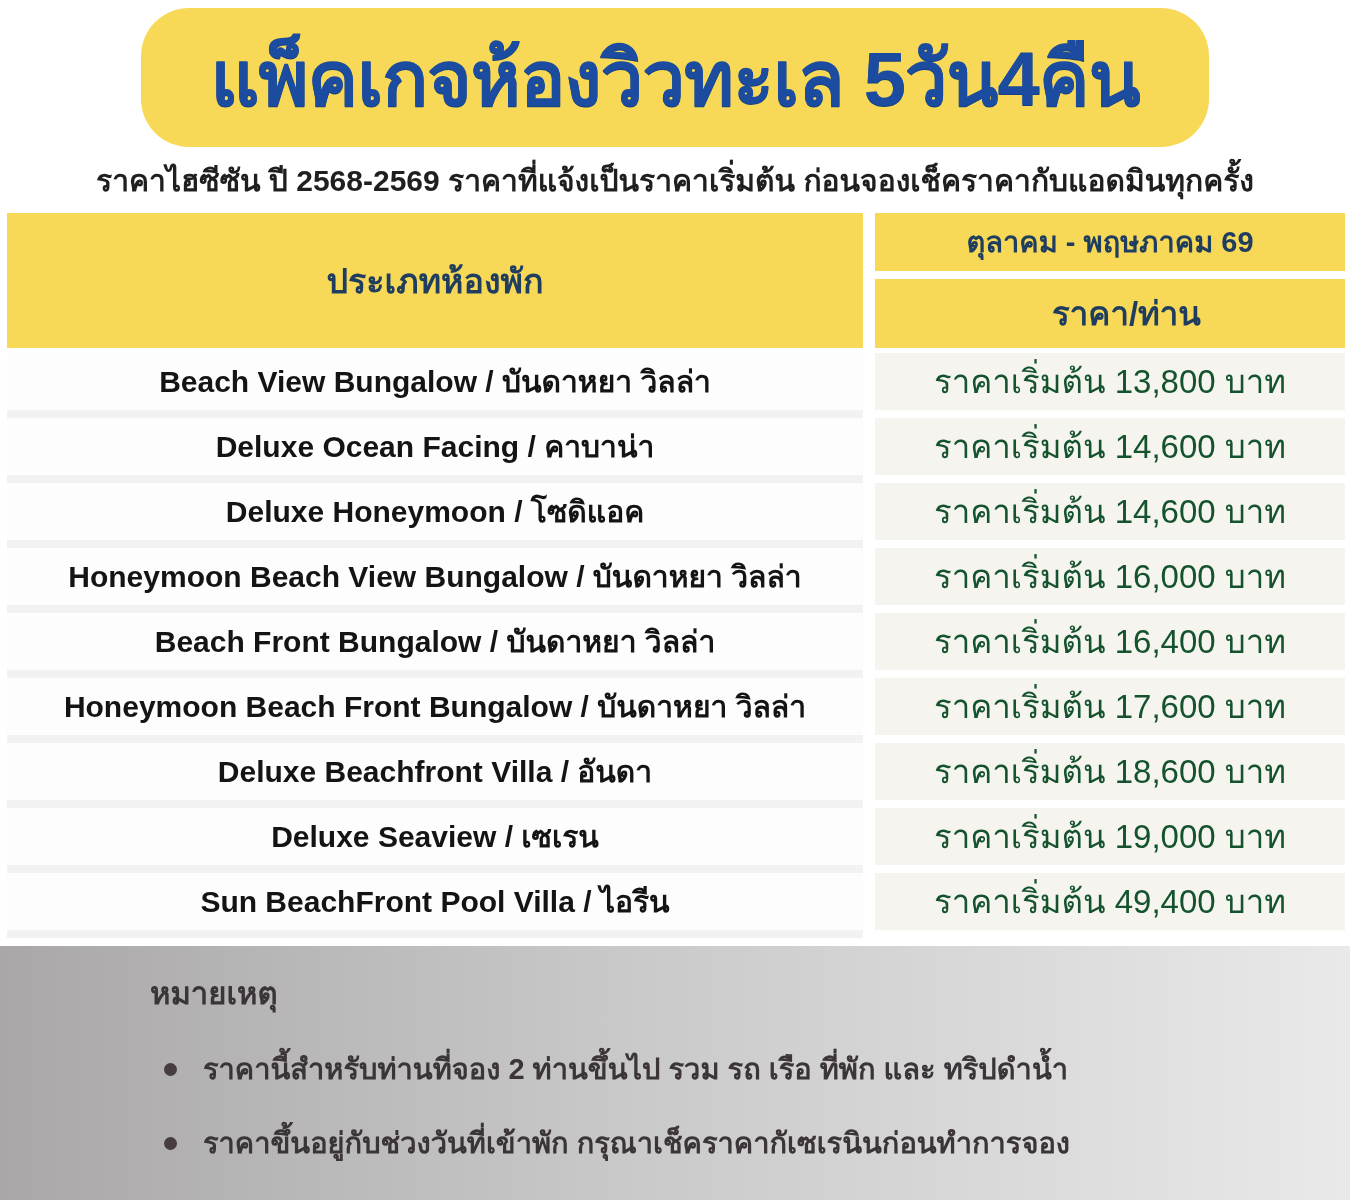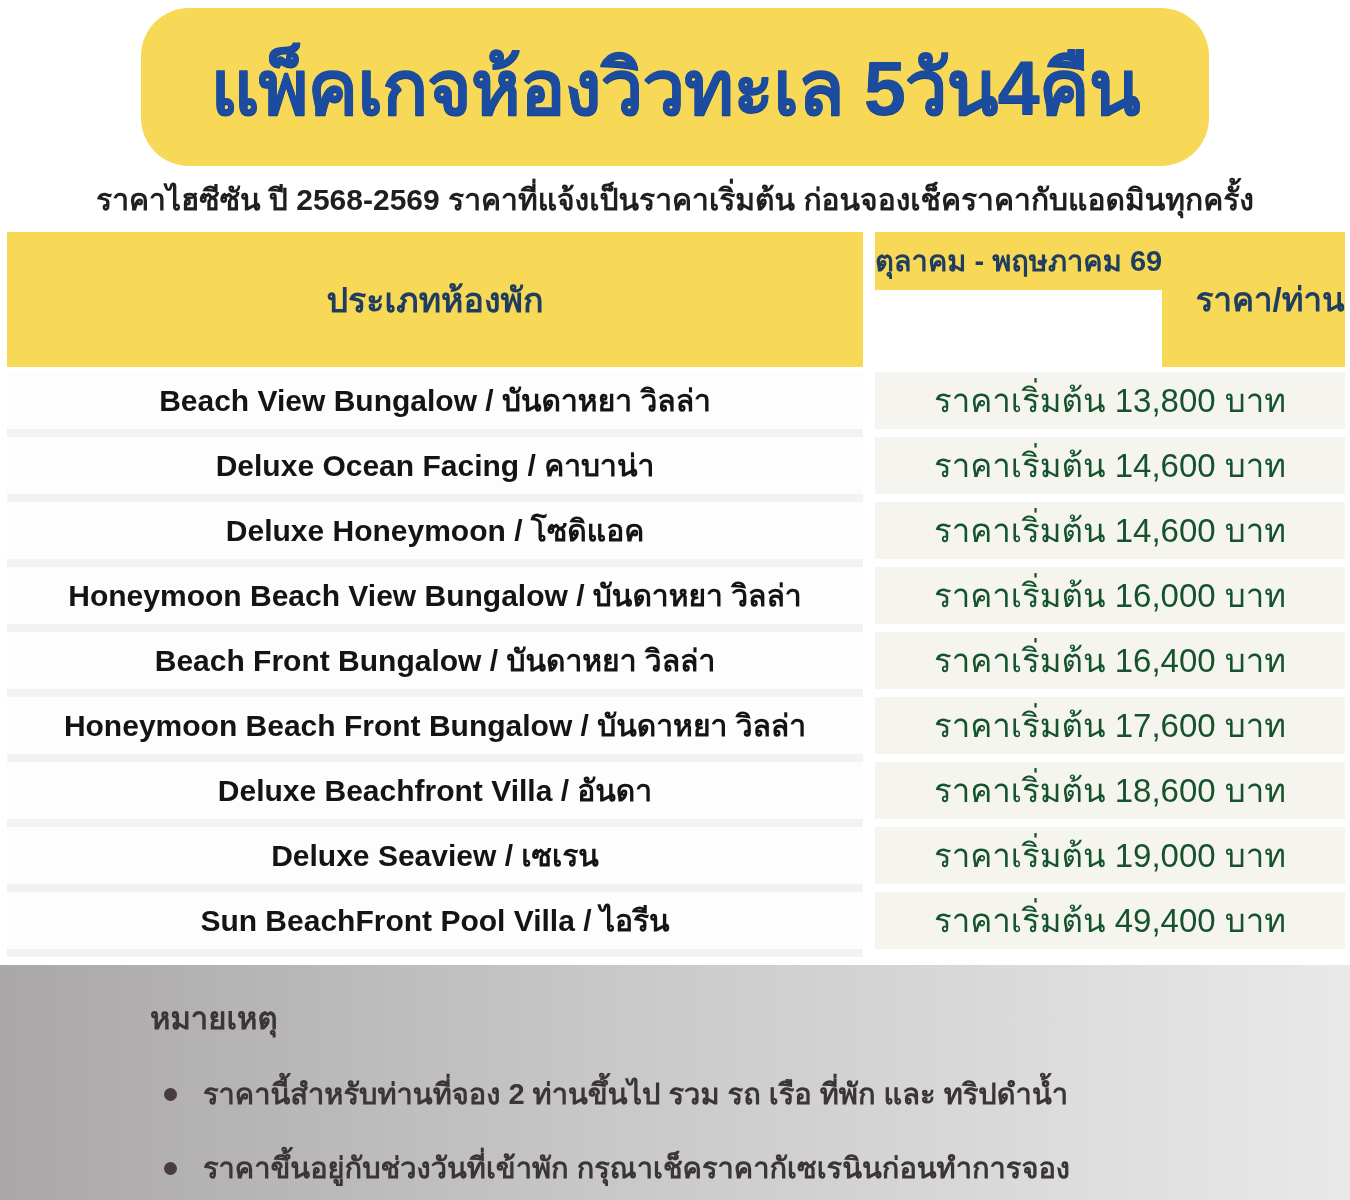--- a/index.html
+++ b/index.html
@@ -19,21 +19,21 @@
   }
 
   
   .banner-wrap {
     display: flex;
     justify-content: center;
     padding-top: 8px;
   }
   .title-banner {
     width: 1068px;
-    height: 158px;
+    height: 139px;
     background: #F8D957;
     border-radius: 48px;
     display: flex;
     align-items: center;
     justify-content: center;
   }
   .title-text {
     color: #1B4CA0;
     font-size: 76px;
     font-weight: 800;
@@ -68,21 +68,21 @@
     display: flex;
     align-items: center;
     justify-content: center;
     color: #1E3D5F;
     font-size: 34px;
     font-weight: 700;
   }
   .th-right {
     height: 135px;
     display: flex;
-    flex-direction: row;
+    flex-direction: column;
   }
   .th-season {
     background: #F8D957;
     height: 58px;
     display: flex;
     align-items: center;
     justify-content: center;
     color: #1E3D5F;
     font-size: 29px;
     font-weight: 700;
@@ -123,21 +123,21 @@
     font-size: 33px;
     font-weight: 500;
     white-space: nowrap;
   }
 
   
   .footer {
     flex: 1;
     margin-top: 8px;
     background: linear-gradient(90deg, #A9A7A8 0%, #C9C8C8 45%, #E9E9E9 100%);
-    padding: 28px 0 0 150px;
+    padding: 22px 0 0 150px;
     color: #3B3539;
   }
   .footer-title {
     font-size: 31px;
     font-weight: 700;
   }
   .note-item {
     display: flex;
     align-items: center;
     margin-top: 28px;

